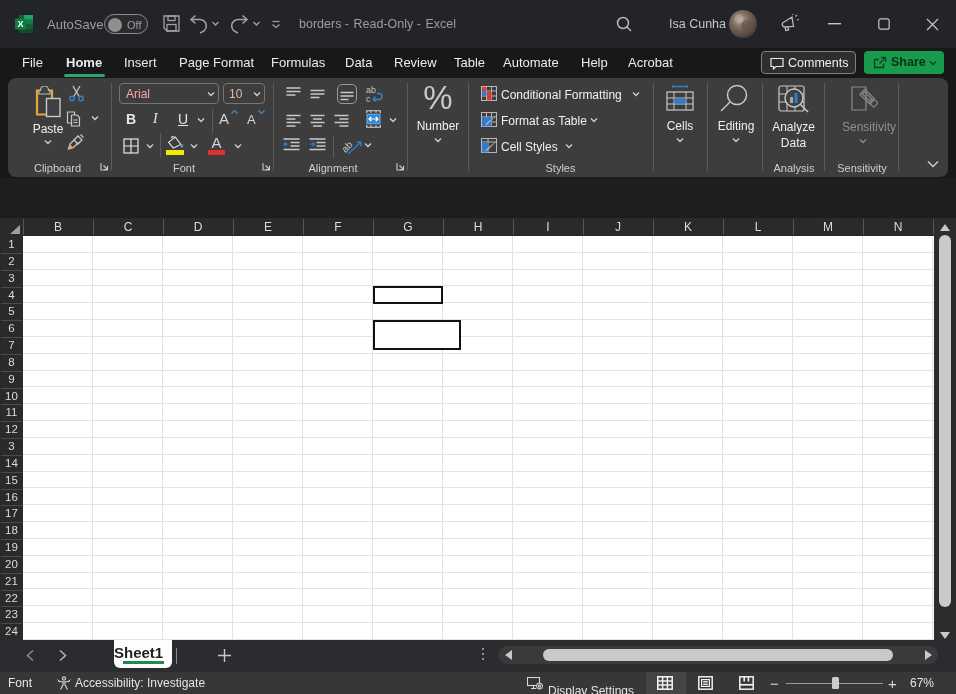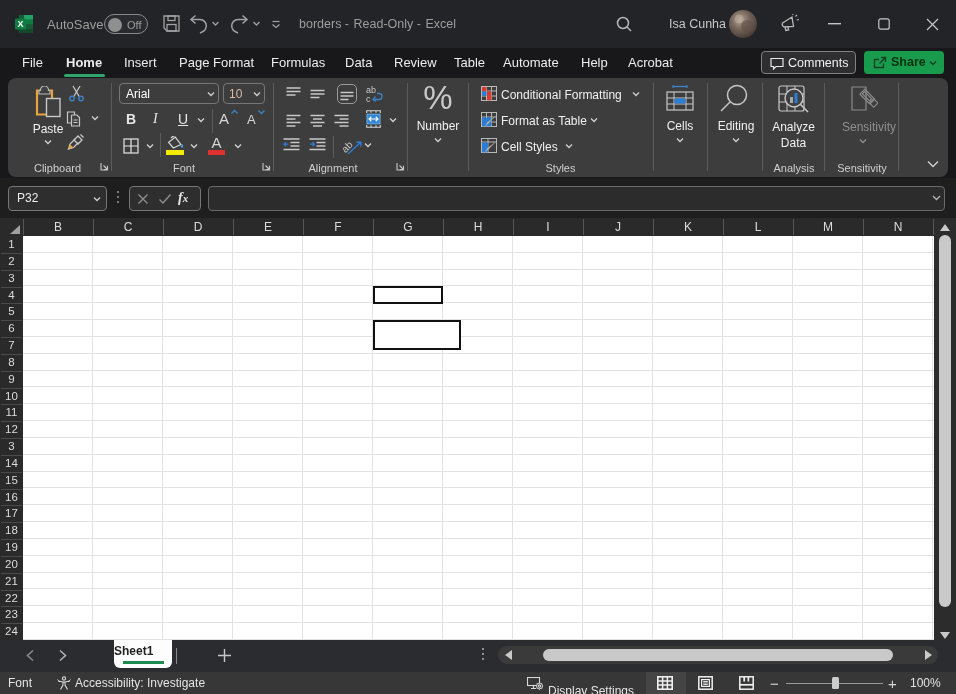--- a/index.html
+++ b/index.html
@@ -189,21 +189,21 @@
     <path d="M14.5 0.5 l3 3" stroke="#c8c8c8" stroke-width="1.3"></path>
   </svg>
   <div class="glabel" style="left:12px;width:75px">Clipboard</div>
   <svg class="abs" style="left:92px;top:84px" width="9" height="9" viewBox="0 0 9 9" fill="none" stroke="#c8c8c8" stroke-width="1.1">
         <path d="M1 1 v7 h7"></path>
         <path d="M3.5 3.5 L7.5 7.5 M7.5 3.8 v3.7 h-3.7"></path>
       </svg>
   <div class="gsep" style="left:103px"></div>
 
   <div class="abs" style="left:111px;top:5px;width:100px;height:21px;border:1px solid #767676;border-radius:4px">
-    <div class="abs" style="left:6px;top:3px;font-size:12px;color:#ffffff">Arial</div>
+    <div class="abs" style="left:6px;top:3px;font-size:12px;color:#fca5a5">Arial</div>
     <svg class="abs" style="left:86px;top:7px" width="10" height="7" viewBox="0 0 10 7" fill="none" stroke="#d0d0d0" stroke-width="1.3">
           <path d="M2 1.5 L5 4.5 L8 1.5"></path>
         </svg>
   </div>
 
   <div class="abs" style="left:215px;top:5px;width:42px;height:21px;border:1px solid #767676;border-radius:4px">
     <div class="abs" style="left:5px;top:3px;font-size:12px;color:#dbbda4">10</div>
     <svg class="abs" style="left:28px;top:7px" width="10" height="7" viewBox="0 0 10 7" fill="none" stroke="#d0d0d0" stroke-width="1.3">
           <path d="M2 1.5 L5 4.5 L8 1.5"></path>
         </svg>
@@ -407,44 +407,20 @@
   </svg>
   <div class="abs" style="left:825px;top:42px;width:72px;text-align:center;font-size:12px;color:#8f8f8f">Sensitivity</div>
   <svg class="abs" style="left:850px;top:60px" width="10" height="7" viewBox="0 0 10 7" fill="none" stroke="#8f8f8f" stroke-width="1.3">
         <path d="M2 1.5 L5 4.5 L8 1.5"></path>
       </svg>
   <div class="glabel" style="left:819px;width:70px">Sensitivity</div>
   <div class="gsep" style="left:890px"></div>
 
   <svg class="abs" style="left:918px;top:82px" width="14" height="9" viewBox="0 0 14 9" fill="none" stroke="#d0d0d0" stroke-width="1.4">
         <path d="M2 1.5 L7 6.5 L12 1.5"></path>
-      </svg>
-</div>
-<div id="fbar">
-  <div class="fbox" style="left:8px;width:99px">
-    <div class="abs" style="left:8px;top:4px;font-size:12px;color:#ececec">P32</div>
-    <svg class="abs" style="left:83px;top:9px" width="10" height="7" viewBox="0 0 10 7" fill="none" stroke="#d0d0d0" stroke-width="1.3">
-          <path d="M2 1.5 L5 4.5 L8 1.5"></path>
-        </svg>
-  </div>
-  <div class="abs" style="left:117px;top:13px;width:2px;height:2px;background:#9a9a9a;border-radius:50%"></div>
-  <div class="abs" style="left:117px;top:18px;width:2px;height:2px;background:#9a9a9a;border-radius:50%"></div>
-  <div class="abs" style="left:117px;top:23px;width:2px;height:2px;background:#9a9a9a;border-radius:50%"></div>
-  <div class="fbox" style="left:129px;width:72px">
-    <svg class="abs" style="left:7px;top:6px" width="12" height="12" viewBox="0 0 12 12" stroke="#8e8e8e" stroke-width="1.4">
-          <path d="M1.5 1.5 L10.5 10.5 M10.5 1.5 L1.5 10.5"></path>
-        </svg>
-    <svg class="abs" style="left:28px;top:6px" width="14" height="12" viewBox="0 0 14 12" fill="none" stroke="#8e8e8e" stroke-width="1.4">
-          <path d="M1.5 6.5 L5 10 L12.5 1.5"></path>
-        </svg>
-    <div class="abs" style="left:48px;top:3px;font-size:14px;color:#e8e8e8;font-style:italic;font-family:'Liberation Serif',serif;font-weight:bold">f<span style="font-size:11px">x</span></div>
-  </div>
-  <div class="fbox" style="left:208px;width:737px;background:#2c2c2d;border-color:#6a6a6a"></div>
-  <svg class="abs" style="left:931px;top:16px" width="11" height="8" viewBox="0 0 11 8" fill="none" stroke="#b8b8b8" stroke-width="1.3">
-        <path d="M2 2 L5.5 5.5 L9 2"></path>
       </svg>
 </div>
 <div id="sheet">
   <div id="grid">
   <div class="vline" style="left:69px"></div>
   <div class="vline" style="left:139px"></div>
   <div class="vline" style="left:209px"></div>
   <div class="vline" style="left:279px"></div>
   <div class="vline" style="left:349px"></div>
   <div class="vline" style="left:419px"></div>
@@ -566,21 +542,21 @@
 </div>
 </div>
 <div id="tabbar">
   <svg class="abs" style="left:25px;top:9px" width="10" height="13" viewBox="0 0 10 13" fill="none" stroke="#8a8a8a" stroke-width="1.6">
         <path d="M8 1.5 L2.5 6.5 L8 11.5"></path>
       </svg>
   <svg class="abs" style="left:58px;top:9px" width="10" height="13" viewBox="0 0 10 13" fill="none" stroke="#b2b2b2" stroke-width="1.6">
         <path d="M2 1.5 L7.5 6.5 L2 11.5"></path>
       </svg>
   <div class="abs" style="left:114px;top:0;width:58px;height:28px;background:#fdfdfd;border-radius:0 0 6px 6px">
-    <div class="abs" style="left:0;top:4px;width:42px;font-size:12px;font-weight:bold;color:#1f1f1f">Sheet1</div>
+    <div class="abs" style="left:0;top:4px;width:42px;font-size:15px;font-weight:bold;color:#1f1f1f">Sheet1</div>
     <div class="abs" style="left:9px;top:21px;width:41px;height:3px;background:#1e8a50"></div>
   </div>
   <div class="abs" style="left:176px;top:8px;width:1px;height:16px;background:#8a8a8a"></div>
   <svg class="abs" style="left:217px;top:8px" width="15" height="15" viewBox="0 0 15 15" stroke="#c8c8c8" stroke-width="1.4">
         <path d="M7.5 1 v13 M1 7.5 h13"></path>
       </svg>
   <div class="abs" style="left:482px;top:8px;width:2px;height:2px;background:#b0b0b0;border-radius:50%"></div>
   <div class="abs" style="left:482px;top:13px;width:2px;height:2px;background:#b0b0b0;border-radius:50%"></div>
   <div class="abs" style="left:482px;top:18px;width:2px;height:2px;background:#b0b0b0;border-radius:50%"></div>
 
@@ -621,15 +597,15 @@
   <svg class="abs" style="left:739px;top:4px" width="15" height="14" viewBox="0 0 15 14" fill="none" stroke="#f0f0f0" stroke-width="1.5">
     <rect x="0.8" y="0.8" width="13.4" height="12.4"></rect>
     <path d="M5.2 0.8 v4.7 M9.4 0.8 v4.7" stroke-width="1.7"></path>
     <path d="M0.8 8.8 h13.4" stroke-width="1.7"></path>
   </svg>
 
   <div class="abs" style="left:770px;top:3px;font-size:15px;color:#d8d8d8">−</div>
   <div class="abs" style="left:786px;top:10.5px;width:97px;height:1.5px;background:#9a9a9a"></div>
   <div class="abs" style="left:832px;top:5px;width:7px;height:12px;background:#cccccc;border-radius:1.5px"></div>
   <div class="abs" style="left:888px;top:3px;font-size:15px;color:#d8d8d8">+</div>
-  <div class="abs" style="left:910px;top:4px">100%</div>
+  <div class="abs" style="left:910px;top:4px">67%</div>
 </div>
 </div>
 
 </body></html>

